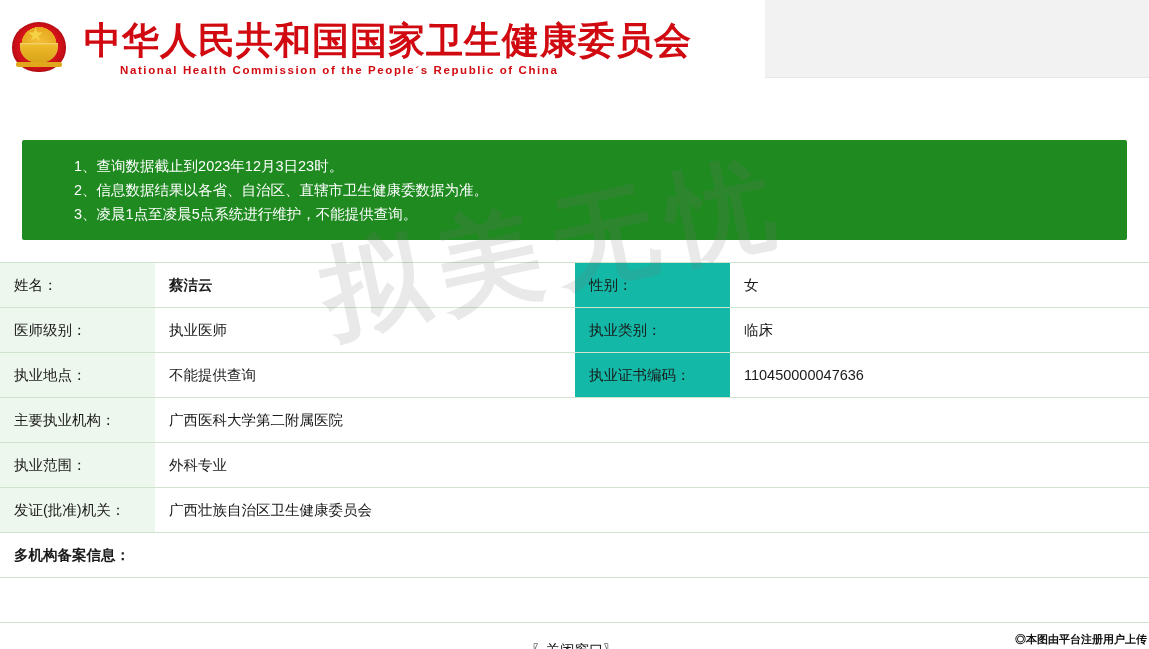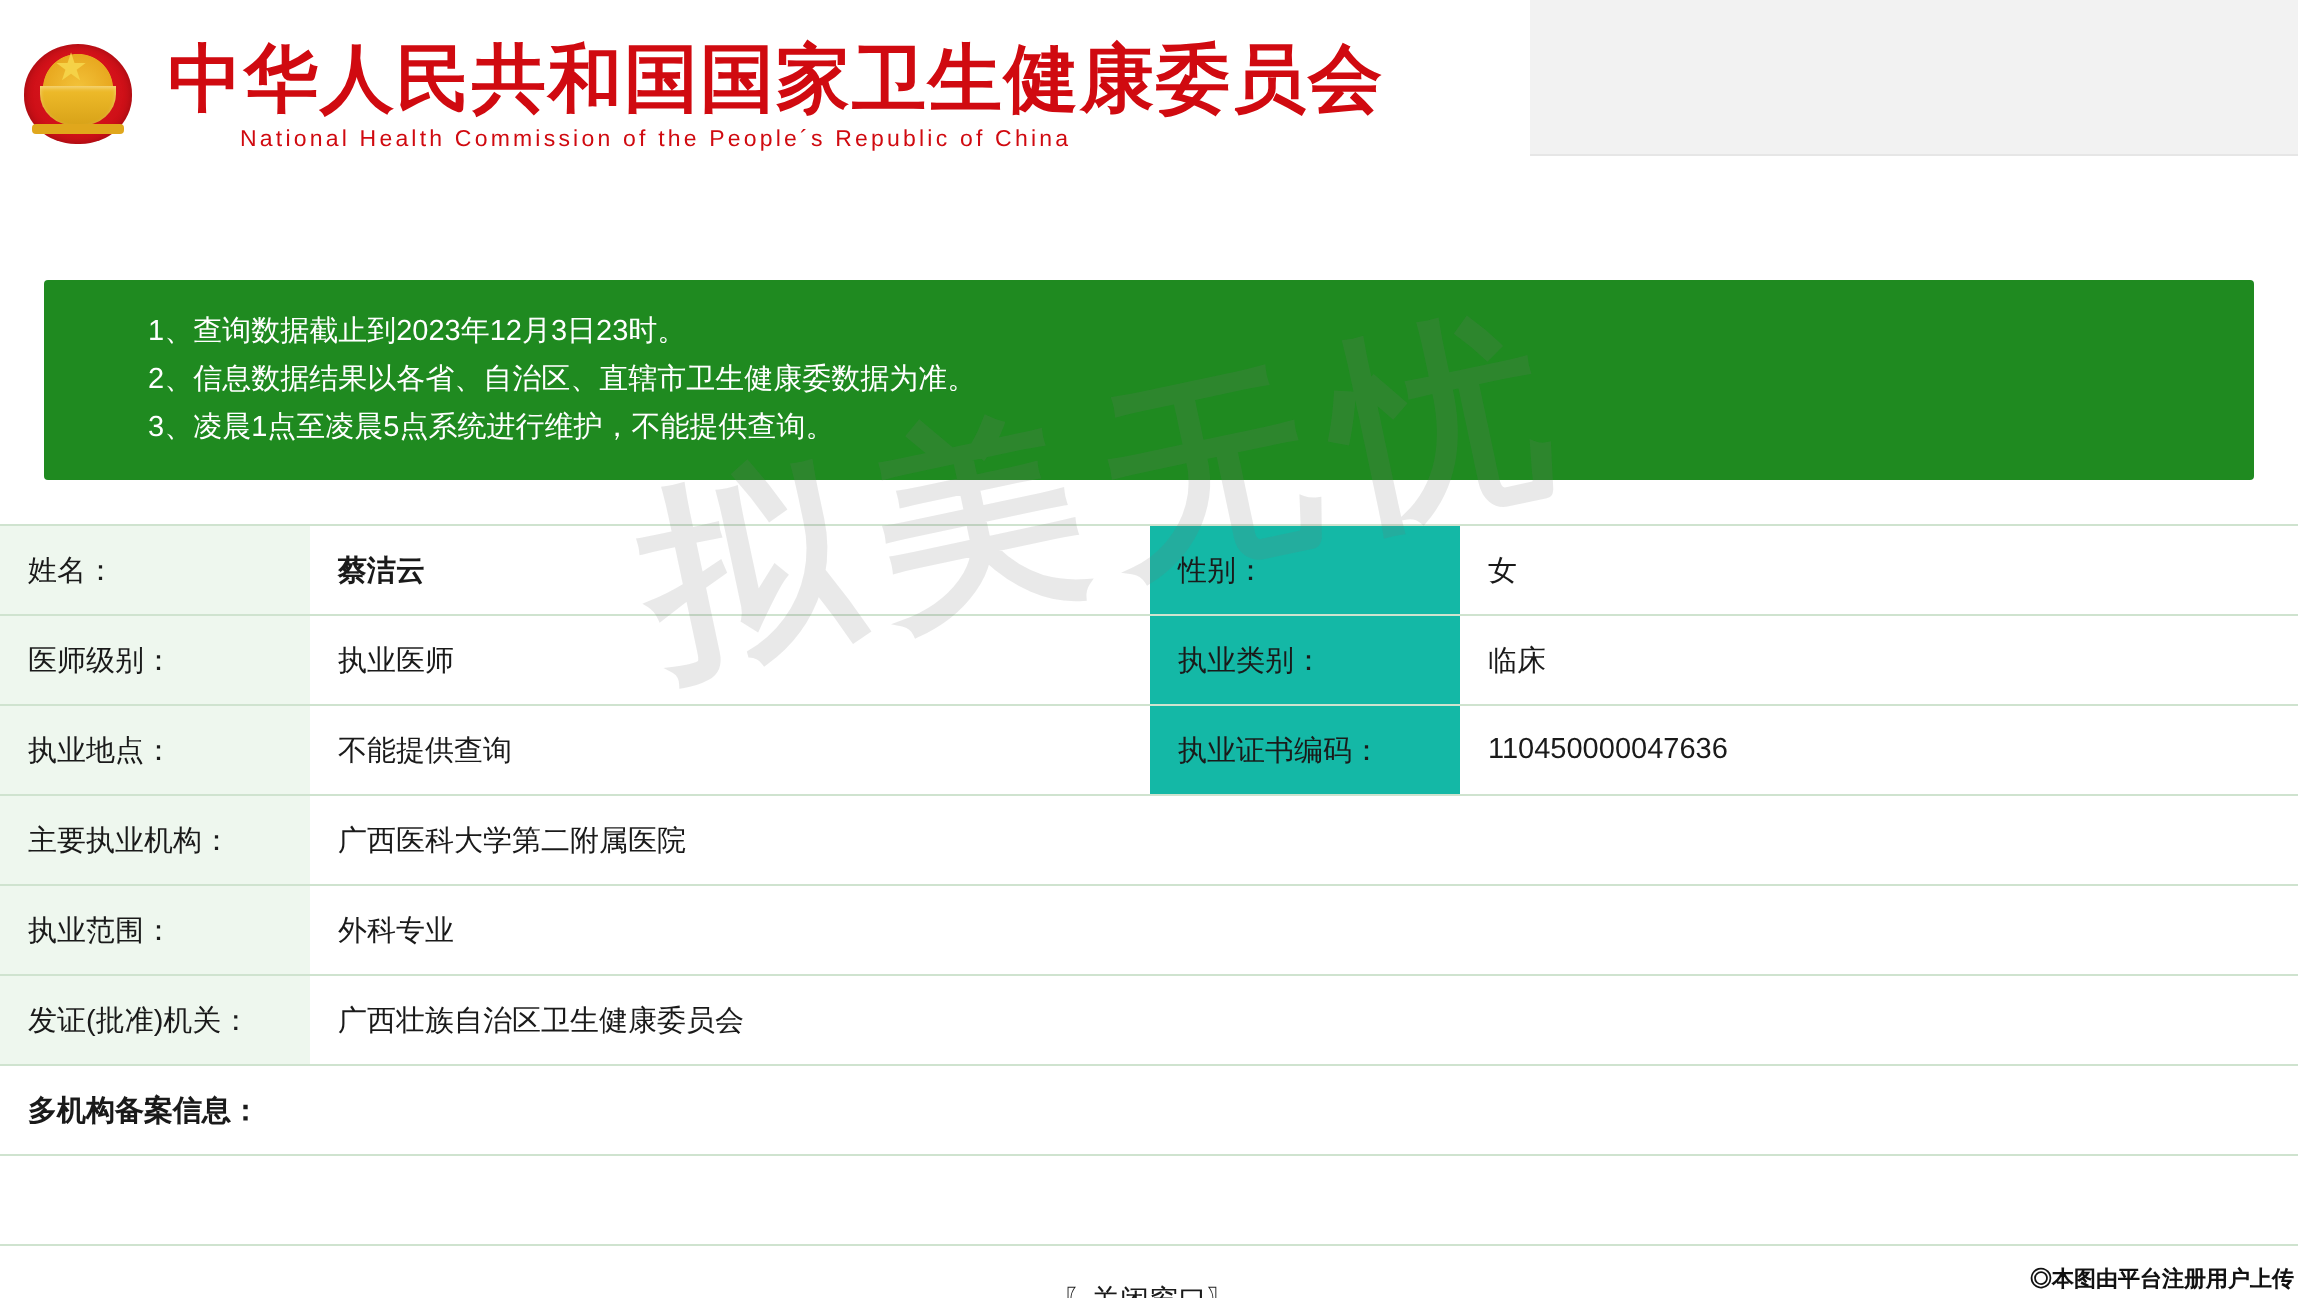--- a/index.html
+++ b/index.html
@@ -80,21 +80,21 @@
     line-height: 42px;
     color: #d00a10;
     letter-spacing: 1px;
     white-space: nowrap;
   }
   .title-en {
     font-size: 11.5px;
     line-height: 16px;
     color: #d00a10;
     letter-spacing: 1.6px;
-    font-weight: normal;
+    font-weight: bold;
     white-space: nowrap;
     padding-left: 36px;
   }
 
   
   .notice-wrap {
     padding: 62px 22px 0 22px;
   }
   .notice {
     background: #1f8a20;

